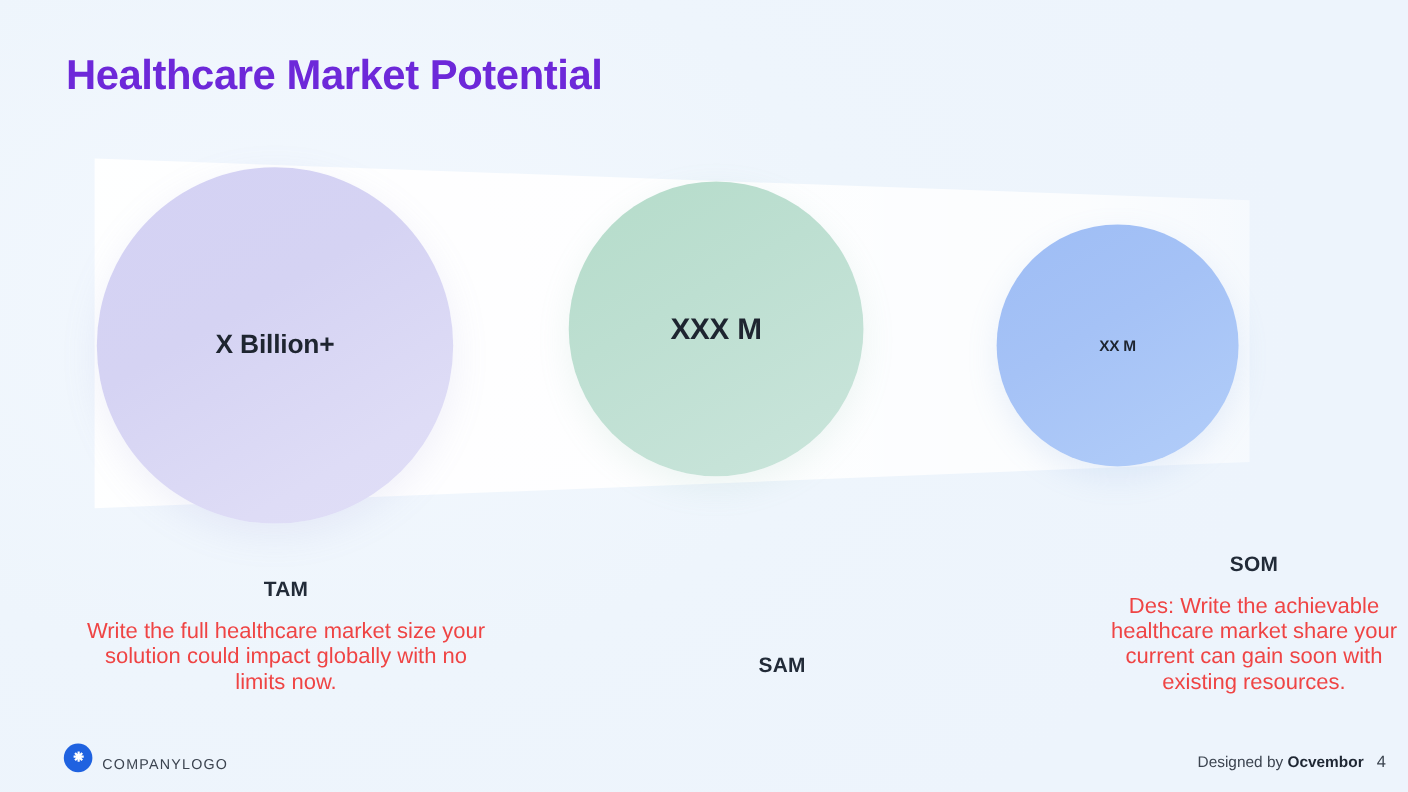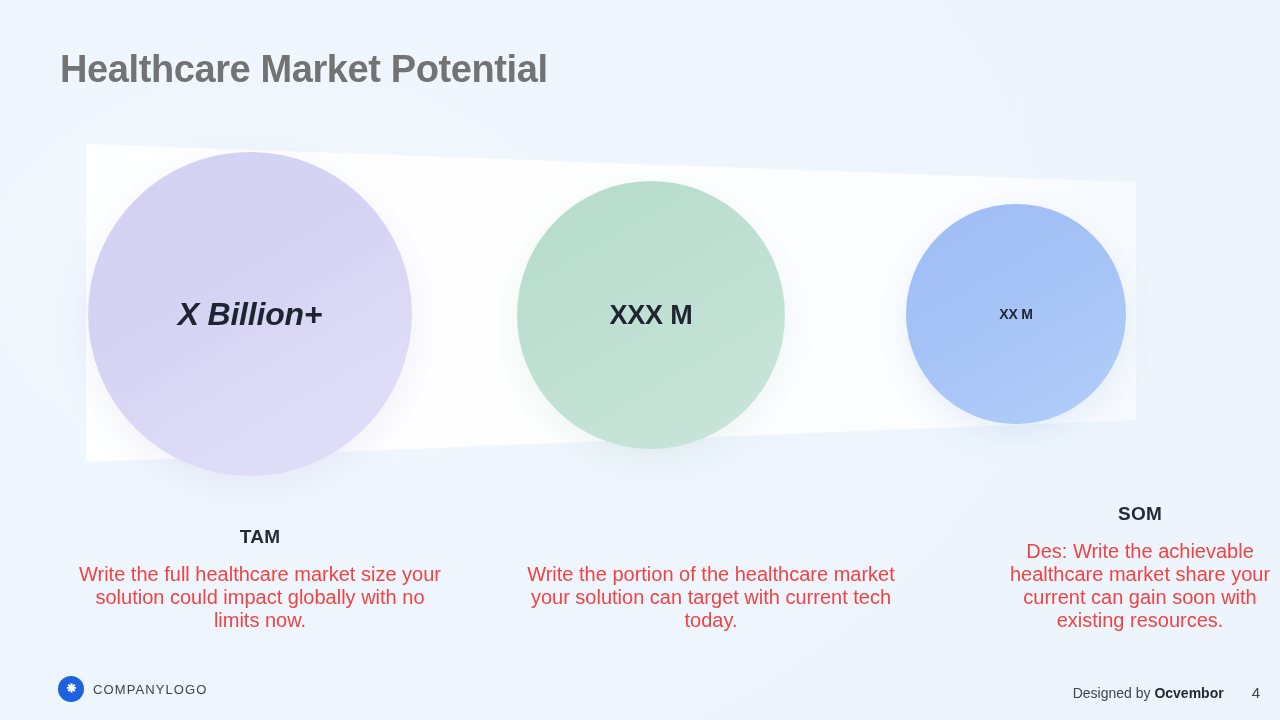--- a/index.html
+++ b/index.html
@@ -15,21 +15,21 @@
     position:relative;
   }
 
   
   .slide-title{
     position:absolute;
     left:60px; top:48px;
     font-size:38px;
     font-weight:bold;
     letter-spacing:-0.4px;
-    color:#737373;
+    color:#6d28d9;
     white-space:nowrap;
     text-align:center;
   }
 
   
   .funnel-wrap{
     position:absolute;
     left:0; top:120px;
     width:1280px; height:380px;
     pointer-events:none;
@@ -54,24 +54,24 @@
     white-space:nowrap;
     letter-spacing:-0.2px;
   }
 
   .bubble-tam{
     left:88px; top:152px;
     width:324px; height:324px;
     background:linear-gradient(150deg, #d4d2f4 0%, #d5d3f3 40%, #dedcf6 78%, #e0def7 100%);
     box-shadow:0 10px 34px rgba(150,150,205,0.13);
   }
-  .bubble-tam .bubble-label{ font-size:32px;font-style:italic; }
+  .bubble-tam .bubble-label{ font-size:24px; }
 
   .bubble-sam{
-    left:517px; top:181px;
+    left:517px; top:165px;
     width:268px; height:268px;
     background:linear-gradient(150deg, #b5dcca 0%, #bddfd1 40%, #c6e3d8 80%, #cbe6dc 100%);
     box-shadow:0 10px 30px rgba(140,190,170,0.14);
   }
   .bubble-sam .bubble-label{ font-size:27px; }
 
   .bubble-som{
     left:906px; top:204px;
     width:220px; height:220px;
     background:linear-gradient(150deg, #9ebdf5 0%, #a5c2f6 42%, #aecaf8 82%, #b3cdf9 100%);
@@ -106,42 +106,42 @@
     font-size:20px;
     line-height:23px;
     color:#ef4444;
   }
 
   
   .footer-left{
     position:absolute;
     left:58px; bottom:18px;
     display:flex;
-    align-items:center;
+    align-items:flex-end;
     gap:9px;
   }
   .logo-mark{
     width:26px; height:26px;
     border-radius:50%;
     background:#1f62e0;
     display:flex; align-items:center; justify-content:center;
     flex:0 0 auto;
   }
   .logo-text{
     font-size:13px;
     letter-spacing:1.1px;
     color:#3c4450;
   }
 
   .footer-right{
     position:absolute;
     right:20px; bottom:19px;
     display:flex;
     align-items:baseline;
-    gap:28px;
+    gap:12px;
     font-size:14px;
     color:#3c4450;
   }
   .designed-by strong{ color:#1f2733; font-weight:bold; }
   .page-num{ font-size:15px; color:#3c4450; }
 </style>
 </head>
 <body>
 
 <div class="slide-title">Healthcare Market Potential</div>
@@ -177,21 +177,21 @@
 </div>
 
 <div class="captions">
 
   <div class="caption-col c1">
     <div class="caption-title">TAM</div>
     <div class="caption-text">Write the full healthcare market size your solution could impact globally with no limits now.</div>
   </div>
 
   <div class="caption-col c2">
-    <div class="caption-text">Write the portion of the healthcare market your solution can target with current tech today.</div>
+    <div class="caption-title">SAM</div>
   </div>
 
   <div class="caption-col c3">
     <div class="caption-title">SOM</div>
     <div class="caption-text">Des: Write the achievable healthcare market share your current can gain soon with existing resources.</div>
   </div>
 
 </div>
 
 <div class="footer-left">

